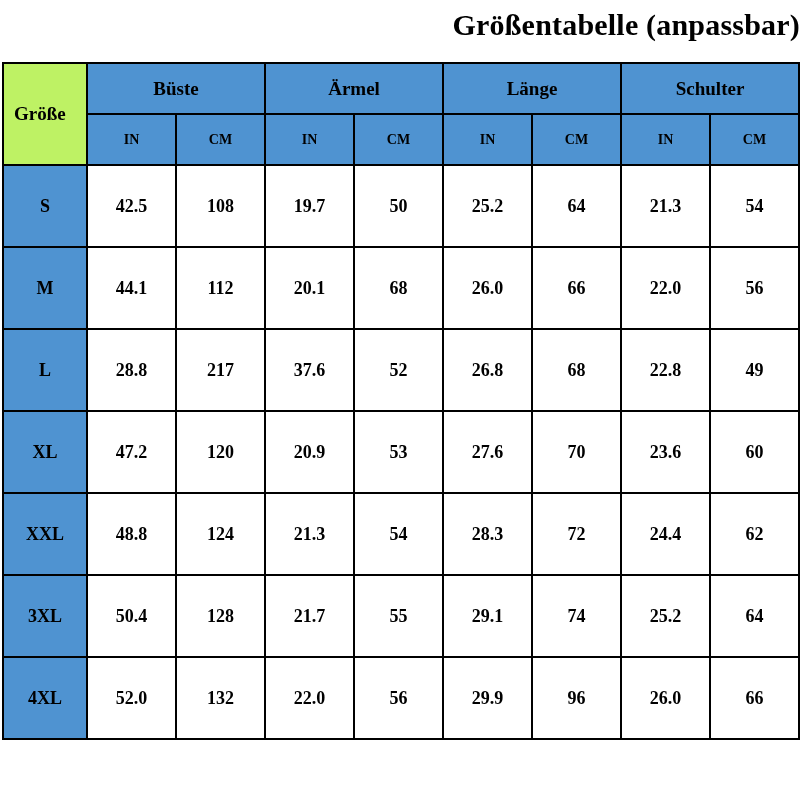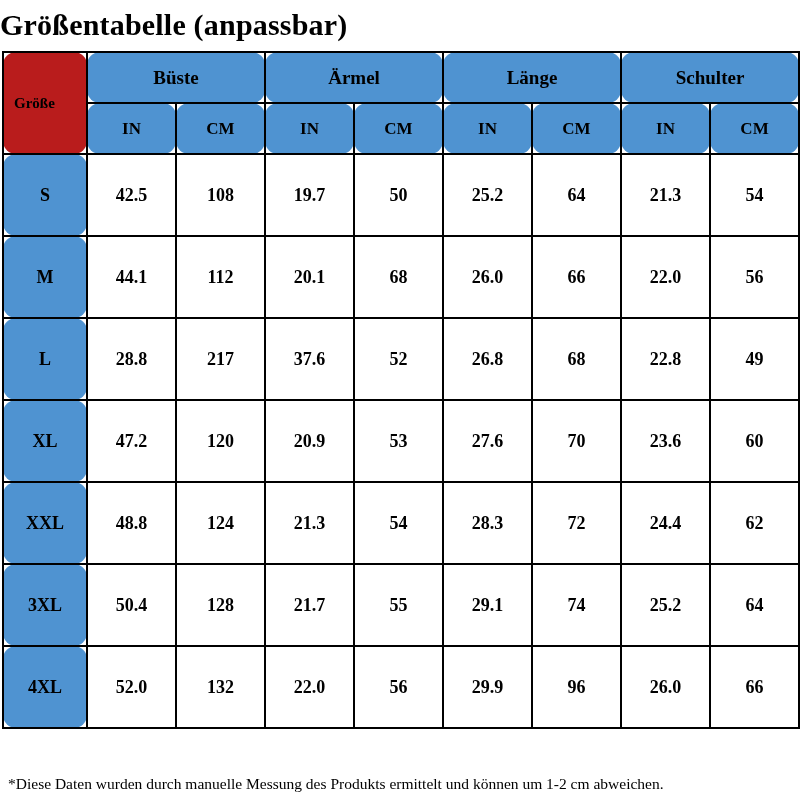--- a/index.html
+++ b/index.html
@@ -15,25 +15,25 @@
     overflow: hidden;
   }
   .page {
     width: 800px;
     height: 800px;
     box-sizing: border-box;
     display: flex;
     flex-direction: column;
   }
   .title {
-    text-align: left;
+    text-align: right;
     font-size: 30px;
     font-weight: bold;
     letter-spacing: 0.2px;
-    padding: 8px 0 10px 0;
+    padding: 8px 0 21px 0;
     line-height: 1.1;
   }
   .table-wrap {
     flex: 1;
     padding: 0 2px 0 2px;
     box-sizing: border-box;
   }
   table {
     border-collapse: collapse;
     width: 796px;
@@ -44,34 +44,33 @@
     border: 2px solid #000000;
     text-align: center;
     vertical-align: middle;
     font-weight: bold;
     font-size: 17px;
     padding: 0;
   }
   th.head-blue, td.size-cell {
     background: #4f93d1;
     color: #000000;
-    border-radius: 13px;
   }
   th.group {
     height: 49px;
     font-size: 19px;
   }
   th.unit {
     height: 49px;
-    font-size: 17px;
+    font-size: 14px;
   }
   th.size-corner {
     height: 98px;
-    font-size: 15px;
-    background: #b91c1c;
+    font-size: 19px;
+    background: #bef264;
     text-align: left;
     padding-left: 10px;
     font-family: Liberation Serif, serif;
   }
   td.size-cell {
     font-size: 18px;
   }
   td.value {
     background: #ffffff;
     font-size: 18px;
@@ -202,15 +201,14 @@
           <td class="value">56</td>
           <td class="value">29.9</td>
           <td class="value">96</td>
           <td class="value">26.0</td>
           <td class="value">66</td>
         </tr>
       </tbody>
     </table>
   </div>
 
-  <div class="footnote">*Diese Daten wurden durch manuelle Messung des Produkts ermittelt und können um 1-2 cm abweichen.</div>
 
 </div>
 
 </body></html>

